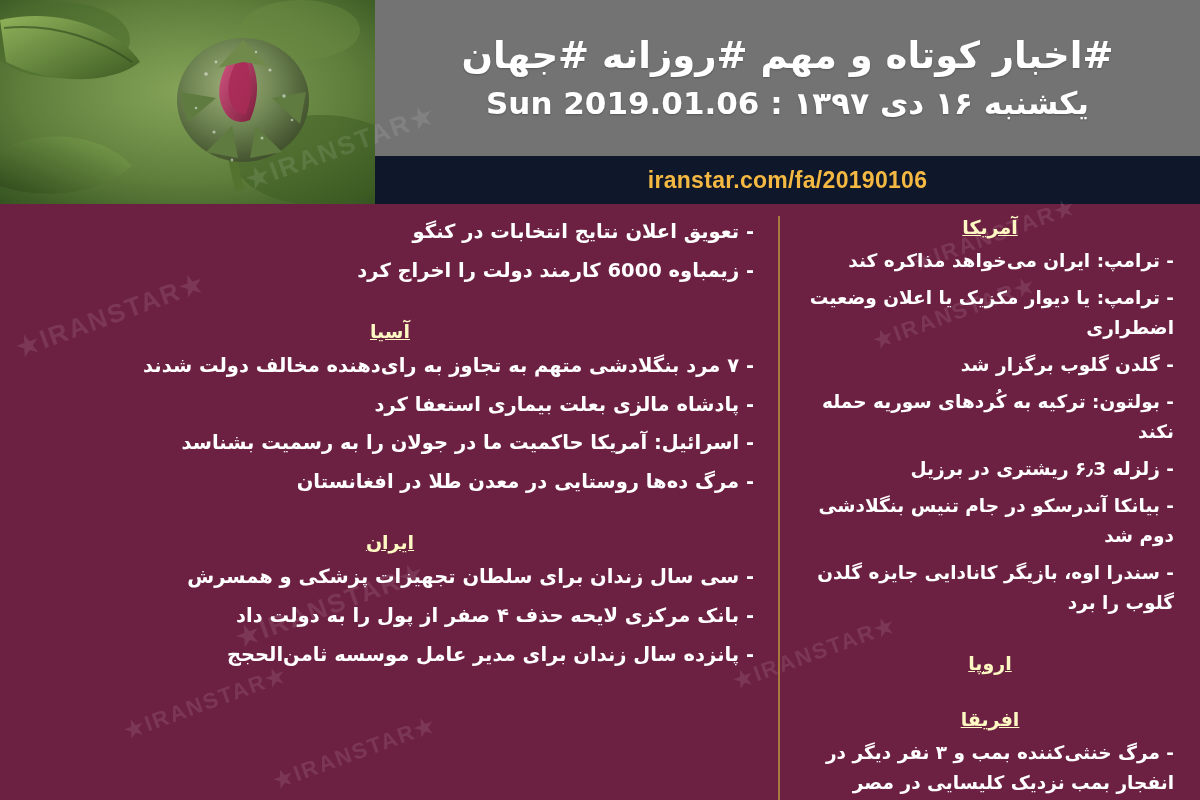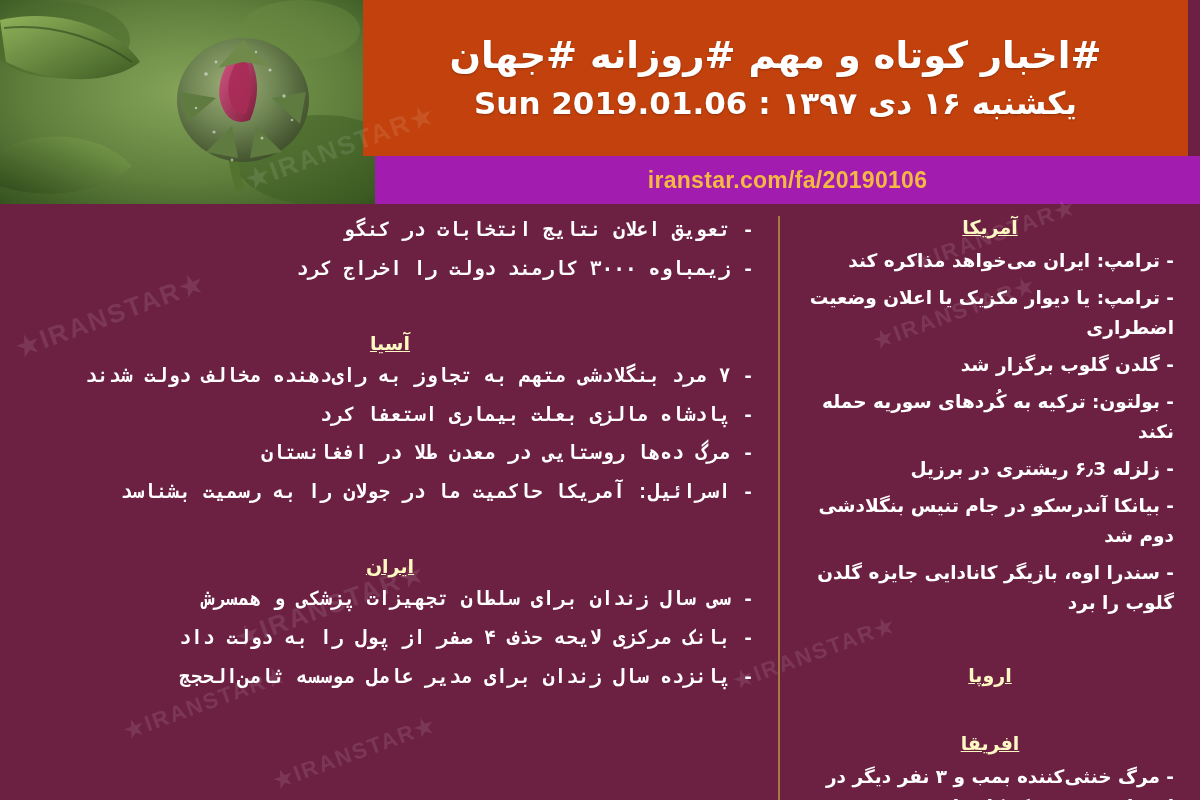--- a/index.html
+++ b/index.html
@@ -22,23 +22,23 @@
     width: 1200px; height: 204px;
   }
   .header-left-band {
     position: absolute;
     top: 0; right: 0;
     width: 1200px; height: 204px;
     background: #6d2142;
   }
   .title-block {
     position: absolute;
-    top: 0; right: 12px;
+    top: 0; right: 0;
     width: 825px; height: 156px;
-    background: #c2410c;
+    background: #737373;
     display: flex;
     flex-direction: column;
     align-items: center;
     justify-content: center;
     overflow: hidden;
   }
   .title-main {
     color: #ffffff;
     font-size: 37px;
     font-weight: bold;
@@ -54,21 +54,21 @@
     line-height: 1.3;
     text-align: right;
     direction: rtl;
     margin-top: 4px;
     text-shadow: 0 1px 2px rgba(0,0,0,.25);
   }
   .url-bar {
     position: absolute;
     top: 156px; right: 0;
     width: 825px; height: 48px;
-    background: #a21caf;
+    background: #0f172a;
     display: flex;
     align-items: center;
     justify-content: center;
   }
   .url-text {
     color: #f4b942;
     font-size: 23px;
     font-weight: bold;
     letter-spacing: .3px;
     direction: ltr;
@@ -135,31 +135,31 @@
   }
 
   .region {
     color: #fef9c3;
     font-size: 19px;
     font-weight: bold;
     text-align: center;
     margin-bottom: 8px;
     text-decoration: underline;
   }
-  .region.sp { margin-top: 46px; }
+  .region.sp { margin-top: 34px; }
 
   .item {
     color: #ffffff;
     font-size: 19px;
     line-height: 1.62;
     text-align: right;
     margin-bottom: 7px;
     font-weight: bold;
   }
-  .col-left .item { font-size: 19.5px; font-family: Liberation Mono, monospace; }
+  .col-left .item { font-size: 19.5px; }
   .col-right .item { font-size: 18.5px; }
 </style>
 </head>
 <body>
 
 <div id="page">
 
   <div class="header">
     <div class="header-left-band"></div>
 
@@ -265,27 +265,27 @@
 
       <div class="region sp">اروپا</div>
 
       <div class="region sp">افریقا</div>
       <div class="item">- مرگ خنثی‌کننده بمب و ۳ نفر دیگر در انفجار بمب نزدیک کلیسایی در مصر</div>
     </div>
 
     <div class="col col-left">
 
       <div class="item">- تعویق اعلان نتایج انتخابات در کنگو</div>
-      <div class="item">- زیمباوه ۳۰۰۰ کارمند دولت را اخراج کرد</div>
+      <div class="item">- زیمباوه 6000 کارمند دولت را اخراج کرد</div>
 
       <div class="region sp">آسیا</div>
       <div class="item">- ۷ مرد بنگلادشی متهم به تجاوز به رای‌دهنده مخالف دولت شدند</div>
       <div class="item">- پادشاه مالزی بعلت بیماری استعفا کرد</div>
+      <div class="item">- اسرائیل: آمریکا حاکمیت ما در جولان را به رسمیت بشناسد</div>
       <div class="item">- مرگ ده‌ها روستایی در معدن طلا در افغانستان</div>
-      <div class="item">- اسرائیل: آمریکا حاکمیت ما در جولان را به رسمیت بشناسد</div>
 
       <div class="region sp">ایران</div>
       <div class="item">- سی سال زندان برای سلطان تجهیزات پزشکی و همسرش</div>
       <div class="item">- بانک مرکزی لایحه حذف ۴ صفر از پول را به دولت داد</div>
       <div class="item">- پانزده سال زندان برای مدیر عامل موسسه ثامن‌الحجج</div>
     </div>
 
   </div>
 </div>
 

